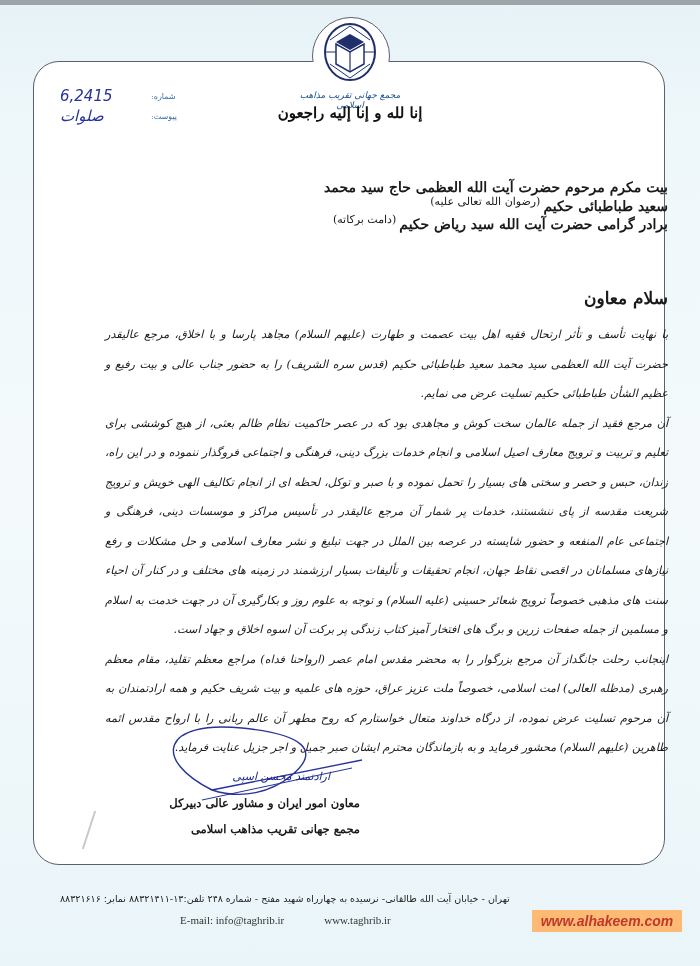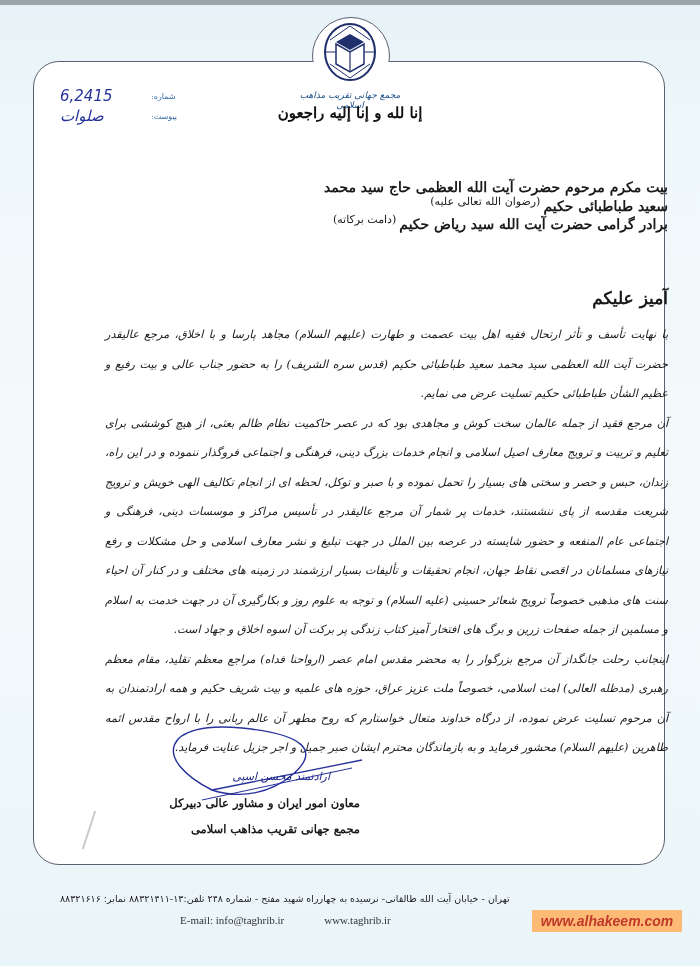--- a/index.html
+++ b/index.html
@@ -82,21 +82,21 @@
   </div>
 </div>
 
 <div class="addr1 rtl">
   <span>بیت مکرم مرحوم حضرت آیت الله العظمی حاج سید محمد سعید طباطبائی حکیم</span><span class="honor">(رضوان الله تعالی علیه)</span>
 </div>
 <div class="addr2 rtl">
   <span>برادر گرامی حضرت آیت الله سید ریاض حکیم</span><span class="honor">(دامت برکاته)</span>
 </div>
 
-<div class="greet rtl">آمیز علیکم</div>
+<div class="greet rtl">سلام معاون</div>
 
 <div class="body-text rtl">
   <p>با نهایت تأسف و تأثر ارتحال فقیه اهل بیت عصمت و طهارت (علیهم السلام) مجاهد پارسا و با اخلاق، مرجع عالیقدر حضرت آیت الله العظمی سید محمد سعید طباطبائی حکیم (قدس سره الشریف) را به حضور جناب عالی و بیت رفیع و عظیم الشأن طباطبائی حکیم تسلیت عرض می نمایم.</p>
   <p>آن مرجع فقید از جمله عالمان سخت کوش و مجاهدی بود که در عصر حاکمیت نظام ظالم بعثی، از هیچ کوششی برای تعلیم و تربیت و ترویج معارف اصیل اسلامی و انجام خدمات بزرگ دینی، فرهنگی و اجتماعی فروگذار ننموده و در این راه، زندان، حبس و حصر و سختی های بسیار را تحمل نموده و با صبر و توکل، لحظه ای از انجام تکالیف الهی خویش و ترویج شریعت مقدسه از پای ننشستند، خدمات پر شمار آن مرجع عالیقدر در تأسیس مراکز و موسسات دینی، فرهنگی و اجتماعی عام المنفعه و حضور شایسته در عرصه بین الملل در جهت تبلیغ و نشر معارف اسلامی و حل مشکلات و رفع نیازهای مسلمانان در اقصی نقاط جهان، انجام تحقیقات و تألیفات بسیار ارزشمند در زمینه های مختلف و در کنار آن احیاء سنت های مذهبی خصوصاً ترویج شعائر حسینی (علیه السلام) و توجه به علوم روز و بکارگیری آن در جهت خدمت به اسلام و مسلمین از جمله صفحات زرین و برگ های افتخار آمیز کتاب زندگی پر برکت آن اسوه اخلاق و جهاد است.</p>
   <p>اینجانب رحلت جانگداز آن مرجع بزرگوار را به محضر مقدس امام عصر (ارواحنا فداه) مراجع معظم تقلید، مقام معظم رهبری (مدظله العالی) امت اسلامی، خصوصاً ملت عزیز عراق، حوزه های علمیه و بیت شریف حکیم و همه ارادتمندان به آن مرحوم تسلیت عرض نموده، از درگاه خداوند متعال خواستارم که روح مطهر آن عالم ربانی را با ارواح مقدس ائمه طاهرین (علیهم السلام) محشور فرماید و به بازماندگان محترم ایشان صبر جمیل و اجر جزیل عنایت فرماید.</p>
 </div>
 
 <svg class="sig" viewBox="0 0 220 90">
   <path d="M60 70 C 0 40, 10 0, 90 8 C 150 14, 170 30, 140 55 C 120 72, 90 80, 60 70 L 210 40" fill="none" stroke="#27329a" stroke-width="1.4"></path>
   <path d="M50 80 L 200 48" fill="none" stroke="#27329a" stroke-width="1"></path>

